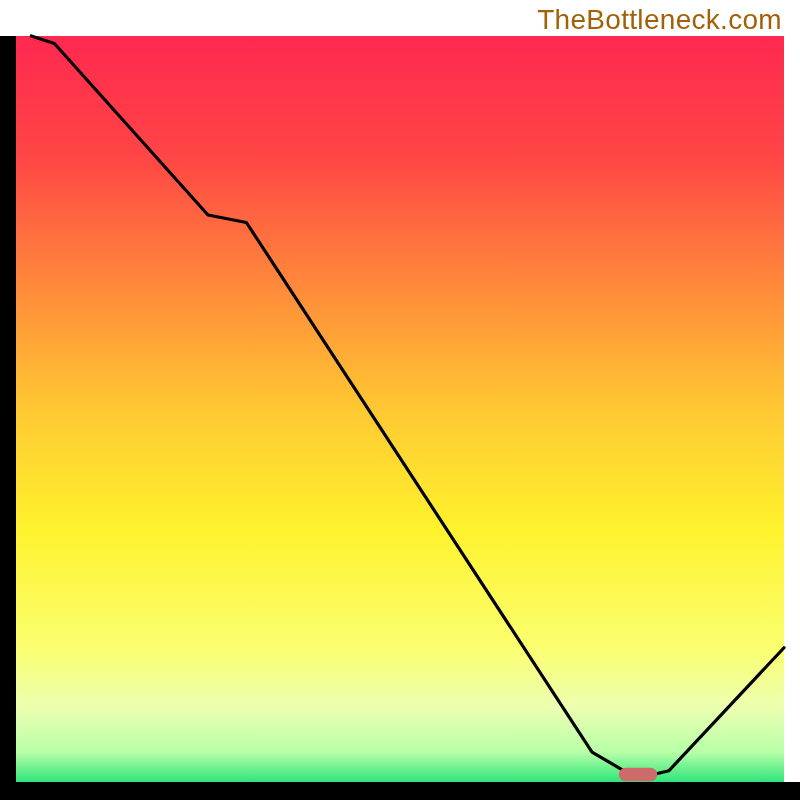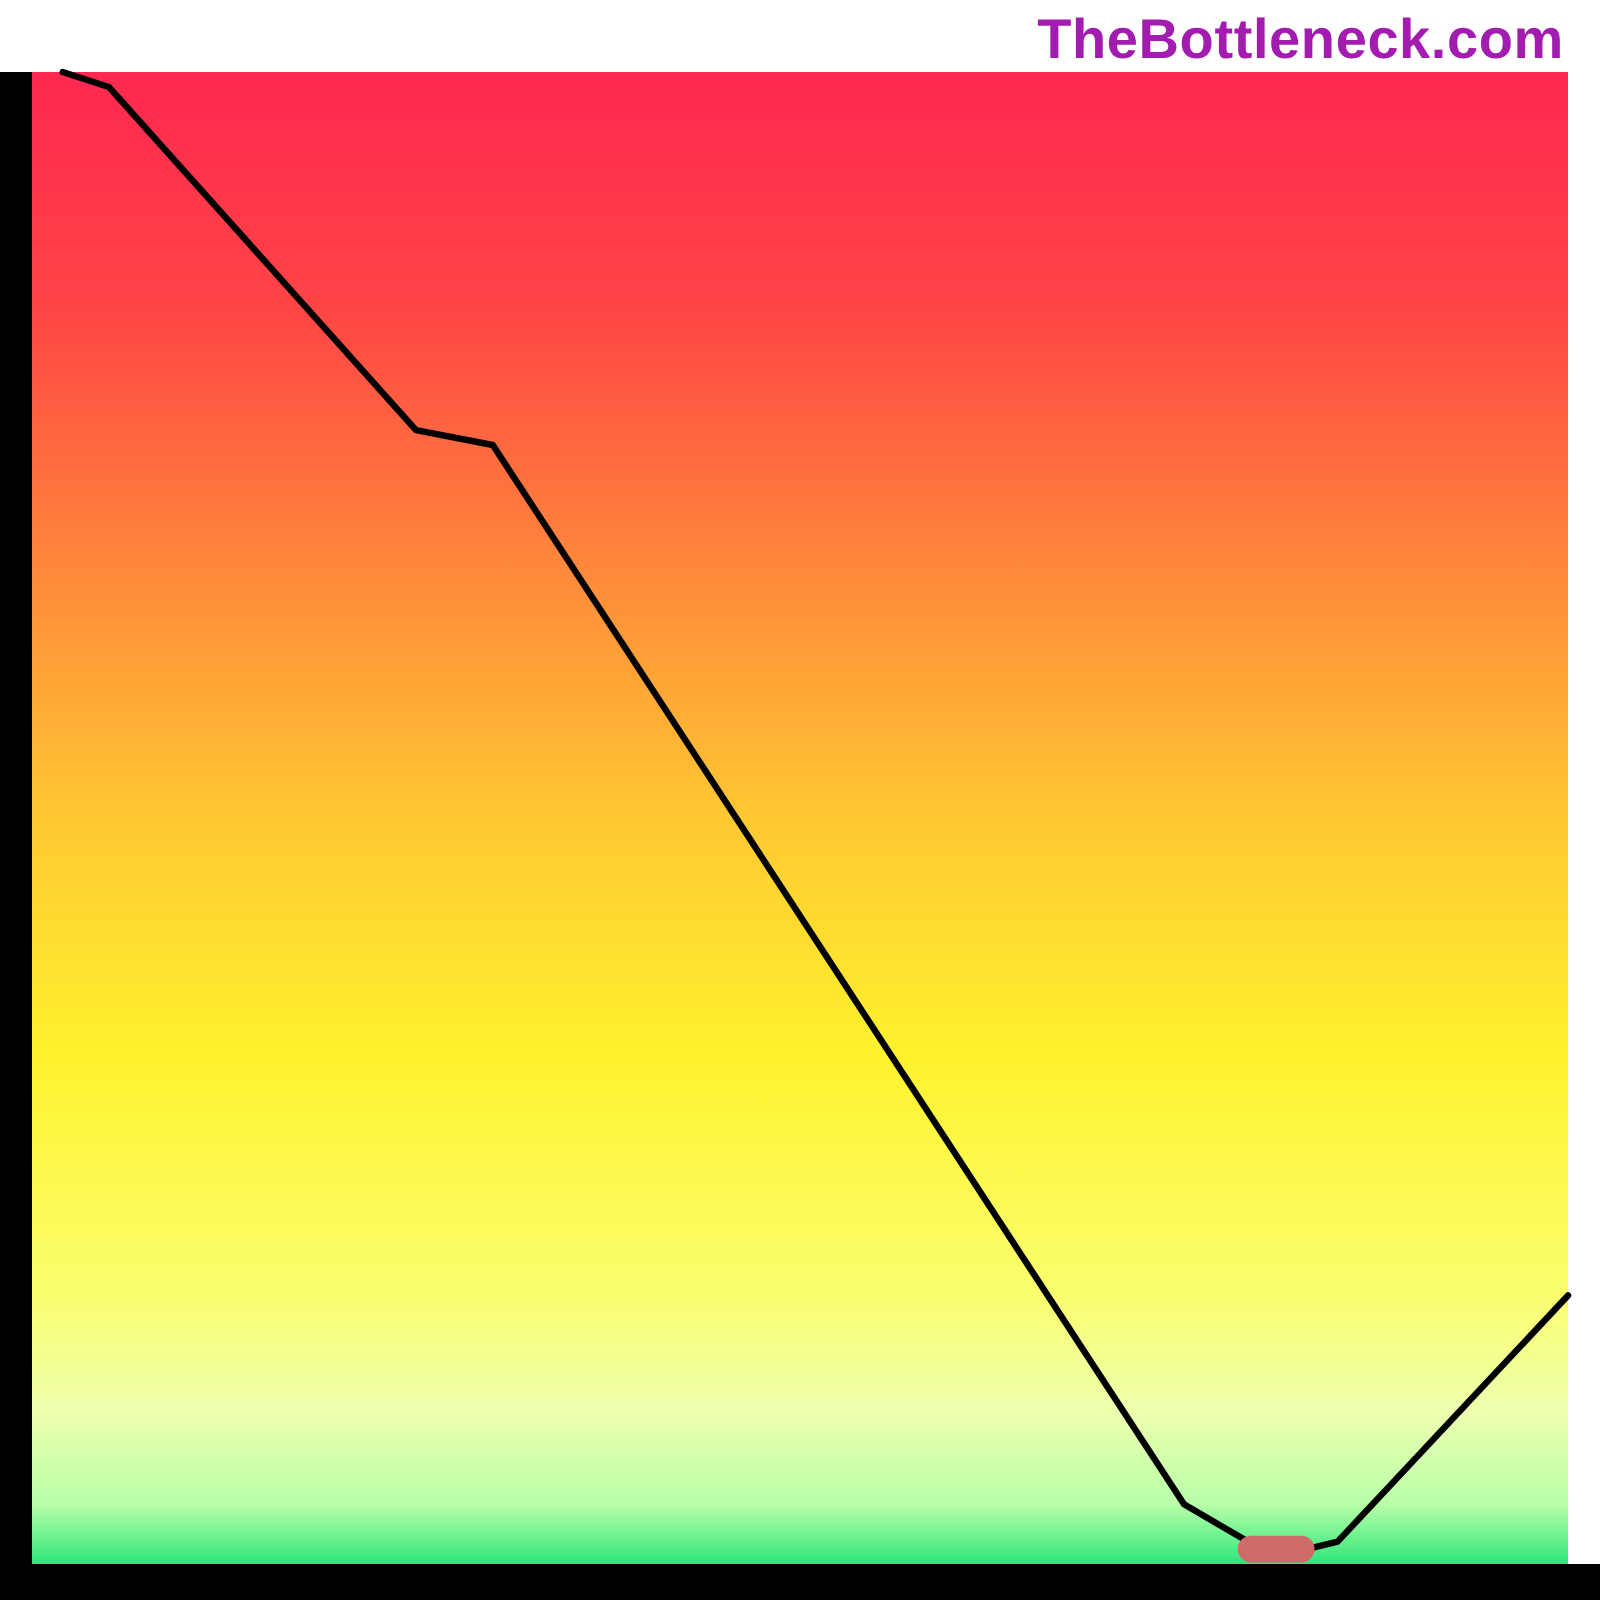--- a/index.html
+++ b/index.html
@@ -14,22 +14,22 @@
   .chart-container {
     position: relative;
     width: 800px;
     height: 800px;
   }
   .watermark {
     position: absolute;
     top: 4px;
     right: 18px;
     font-size: 28px;
-    font-weight: 700;
-    color: #a21caf;
+    font-weight: 400;
+    color: #a16207;
     letter-spacing: 0.3px;
   }
   svg {
     display: block;
   }
 </style>
 </head>
 <body>
 
 <div class="chart-container">

